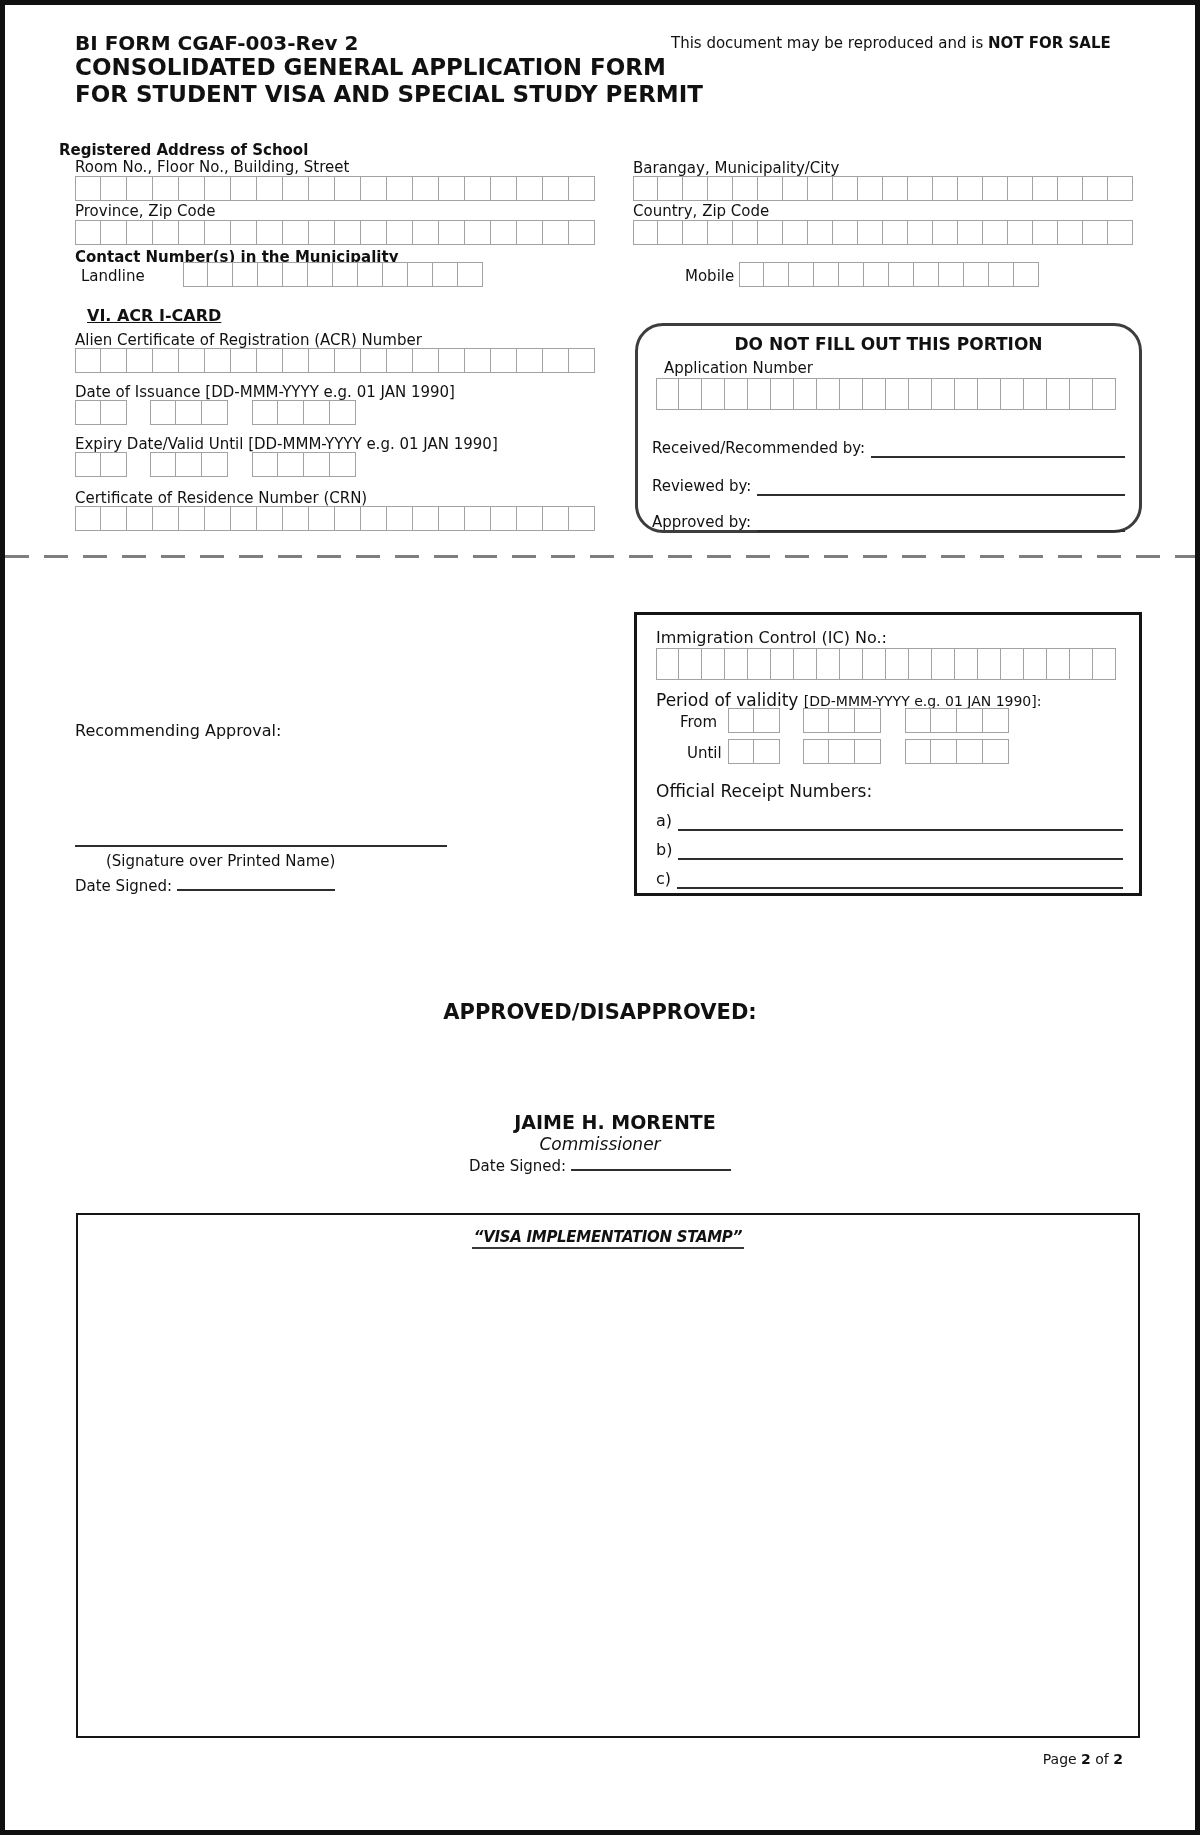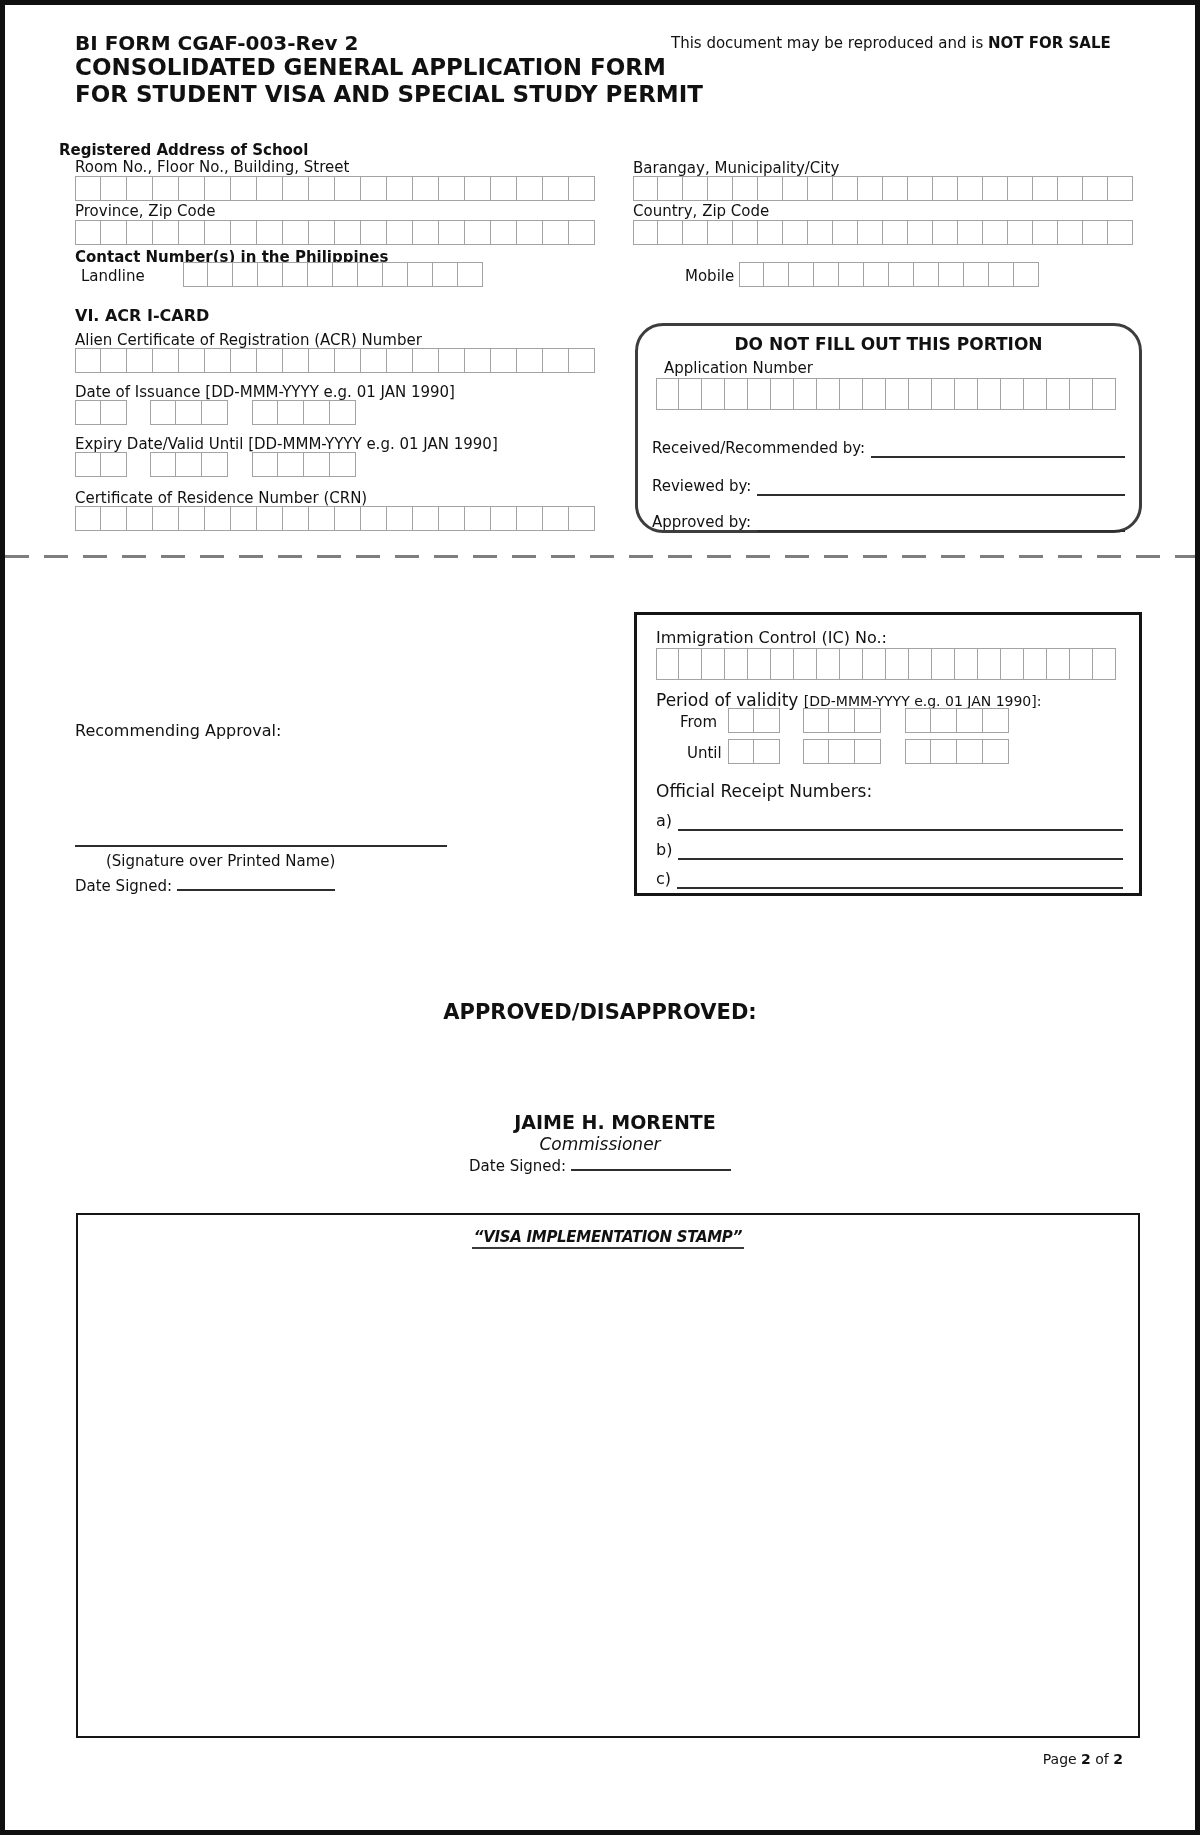--- a/index.html
+++ b/index.html
@@ -143,21 +143,21 @@
       <div class="cell" style="width: 25px; height: 25px;"></div>
       <div class="cell" style="width: 25px; height: 25px;"></div>
       <div class="cell" style="width: 25px; height: 25px;"></div>
       <div class="cell" style="width: 25px; height: 25px;"></div>
       <div class="cell" style="width: 25px; height: 25px;"></div>
       <div class="cell" style="width: 25px; height: 25px;"></div>
       <div class="cell" style="width: 25px; height: 25px;"></div>
       <div class="cell" style="width: 25px; height: 25px;"></div>
     </div>
 
-  <div class="abs b t15" style="left:70px; top:243px;">Contact Number(s) in the Philippines</div>
+  <div class="abs b t15" style="left:70px; top:243px;">Contact Number(s) in the Municipality</div>
 
   <div class="abs t15" style="left:76px; top:262px;">Landline</div>
   <div class="abs cellrow" style="left:178px; top:257px;">
       <div class="cell" style="width: 25px; height: 25px;"></div>
       <div class="cell" style="width: 25px; height: 25px;"></div>
       <div class="cell" style="width: 25px; height: 25px;"></div>
       <div class="cell" style="width: 25px; height: 25px;"></div>
       <div class="cell" style="width: 25px; height: 25px;"></div>
       <div class="cell" style="width: 25px; height: 25px;"></div>
       <div class="cell" style="width: 25px; height: 25px;"></div>
@@ -177,21 +177,21 @@
       <div class="cell" style="width: 25px; height: 25px;"></div>
       <div class="cell" style="width: 25px; height: 25px;"></div>
       <div class="cell" style="width: 25px; height: 25px;"></div>
       <div class="cell" style="width: 25px; height: 25px;"></div>
       <div class="cell" style="width: 25px; height: 25px;"></div>
       <div class="cell" style="width: 25px; height: 25px;"></div>
       <div class="cell" style="width: 25px; height: 25px;"></div>
       <div class="cell" style="width: 25px; height: 25px;"></div>
     </div>
 
-  <div class="abs b t16" style="left:70px; top:301px;">VI. ACR I-CARD</div>
+  <div class="abs b t16" style="left:82px; top:301px;text-decoration:underline;">VI. ACR I-CARD</div>
 
   <div class="abs t15" style="left:70px; top:326px;">Alien Certificate of Registration (ACR) Number</div>
   <div class="abs cellrow" style="left:70px; top:343px;">
       <div class="cell" style="width: 26px; height: 25px;"></div>
       <div class="cell" style="width: 26px; height: 25px;"></div>
       <div class="cell" style="width: 26px; height: 25px;"></div>
       <div class="cell" style="width: 26px; height: 25px;"></div>
       <div class="cell" style="width: 26px; height: 25px;"></div>
       <div class="cell" style="width: 26px; height: 25px;"></div>
       <div class="cell" style="width: 26px; height: 25px;"></div>

